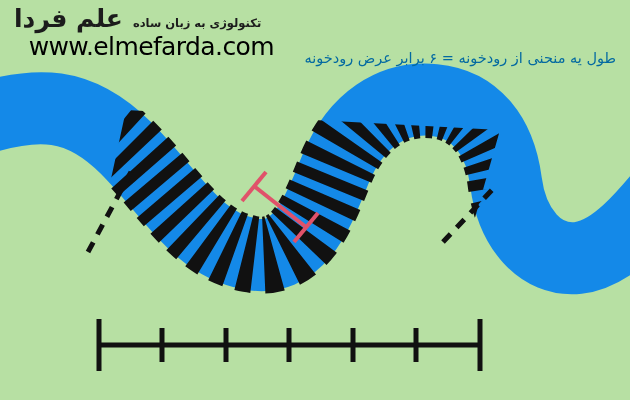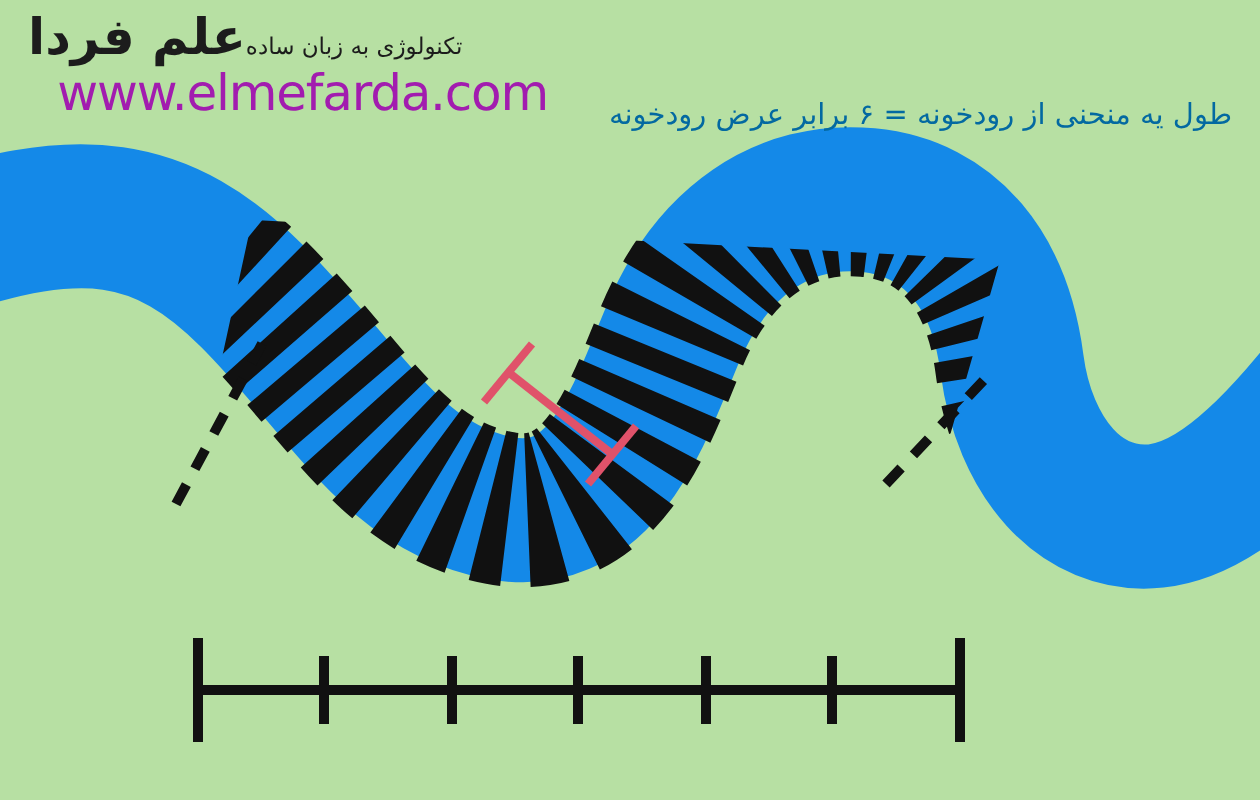--- a/index.html
+++ b/index.html
@@ -30,40 +30,41 @@
     width: 260px;
     text-align: right;
     direction: rtl;
     pointer-events: none;
   }
   .brand-row-top {
     display: flex;
     flex-direction: row-reverse;
     align-items: baseline;
     justify-content: flex-start;
+    gap: 10px;
     line-height: 1;
   }
   .brand-main {
     font-size: 25px;
     font-weight: bold;
     color: #1c1c1c;
     letter-spacing: -0.5px;
     white-space: nowrap;
   }
   .brand-sub {
     font-size: 11.5px;
-    font-weight: normal;
+    font-weight: bold;
     color: #1c1c1c;
     white-space: nowrap;
   }
   .brand-url {
     margin-top: 1px;
     font-size: 25px;
     font-weight: normal;
-    color: #a21caf;
+    color: #000000;
     direction: ltr;
     text-align: right;
     letter-spacing: -0.6px;
     white-space: nowrap;
   }
   .caption {
     position: absolute;
     right: 14px;
     top: 50px;
     direction: rtl;

